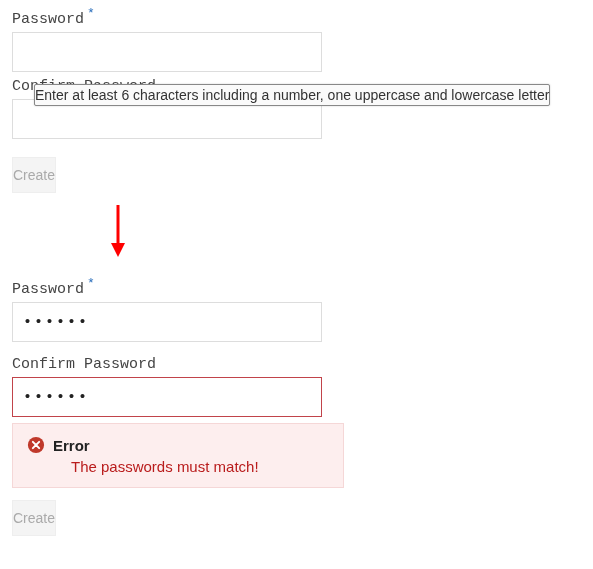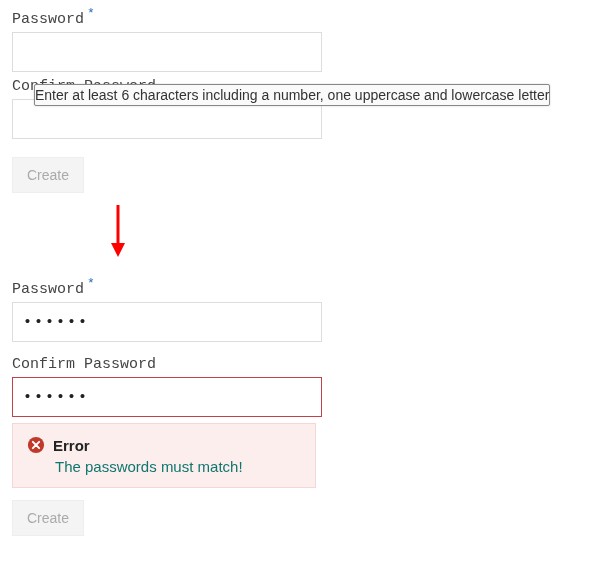--- a/index.html
+++ b/index.html
@@ -46,51 +46,51 @@
     border: 1px solid #888;
     border-radius: 2px;
     padding: 2px 0;
     font-size: 14px;
     color: #333;
     white-space: nowrap;
     box-shadow: 0 0 2px rgba(0,0,0,0.2);
   }
   .btn {
     margin-top: 12px;
-    padding: 9px 14px;
+    padding: 9px 0;
     border: 1px solid #eee;
     background: #f4f4f4;
     color: #aaa;
     font-size: 14px;
     cursor: default;
   }
   .state1 { position: relative; }
   .arrow-wrap {
     margin: 10px 0 14px 0;
     text-align: left;
     padding-left: 96px;
   }
   .error-box {
-    width: 304px;
+    width: 332px;
     background: #fdeeee;
     border: 1px solid #f5d7d7;
     padding: 12px 12px 12px 14px;
     margin-top: 2px;
   }
   .error-header {
     display: flex;
     align-items: center;
     gap: 8px;
     font-weight: 600;
     color: #222;
     margin-bottom: 4px;
   }
   .error-msg {
-    color: #0f766e;
-    margin-left: 28px;
+    color: #b91c1c;
+    margin-left: 44px;
     font-size: 15px;
   }
   .err-icon {
     width: 18px; height: 18px; flex: 0 0 18px;
   }
 </style>
 </head>
 <body>
 
 <div class="state1">

